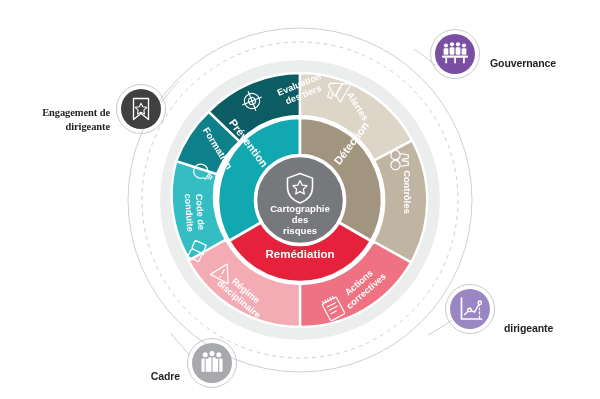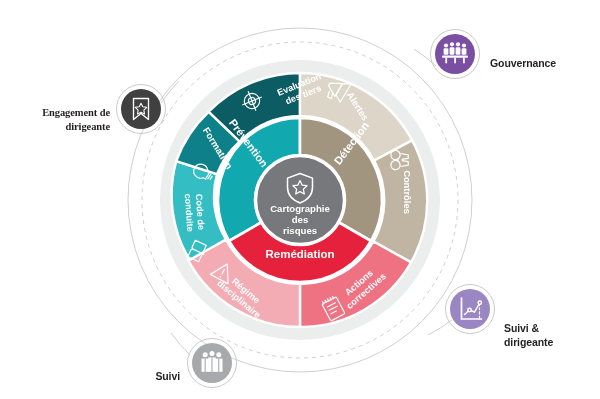--- a/index.html
+++ b/index.html
@@ -255,21 +255,20 @@
   <div class="ext-label left" style="left:10px; top:86px; width:100px;font-family:Liberation Serif, serif;">
     <div>Engagement de</div>
     <div>dirigeante</div>
   </div>
 
   <div class="ext-label right" style="left:490px; top:37px; width:105px;">
     <div>Gouvernance</div>
   </div>
 
   <div class="ext-label right" style="left:504px; top:302px; width:92px;">
-    <div>Suivi &amp;</div>
     <div>dirigeante</div>
   </div>
 
   <div class="ext-label left" style="left:40px; top:350px; width:140px;">
-    <div>Suivi</div>
+    <div>Cadre</div>
   </div>
 
 </div>
 
 </body></html>

